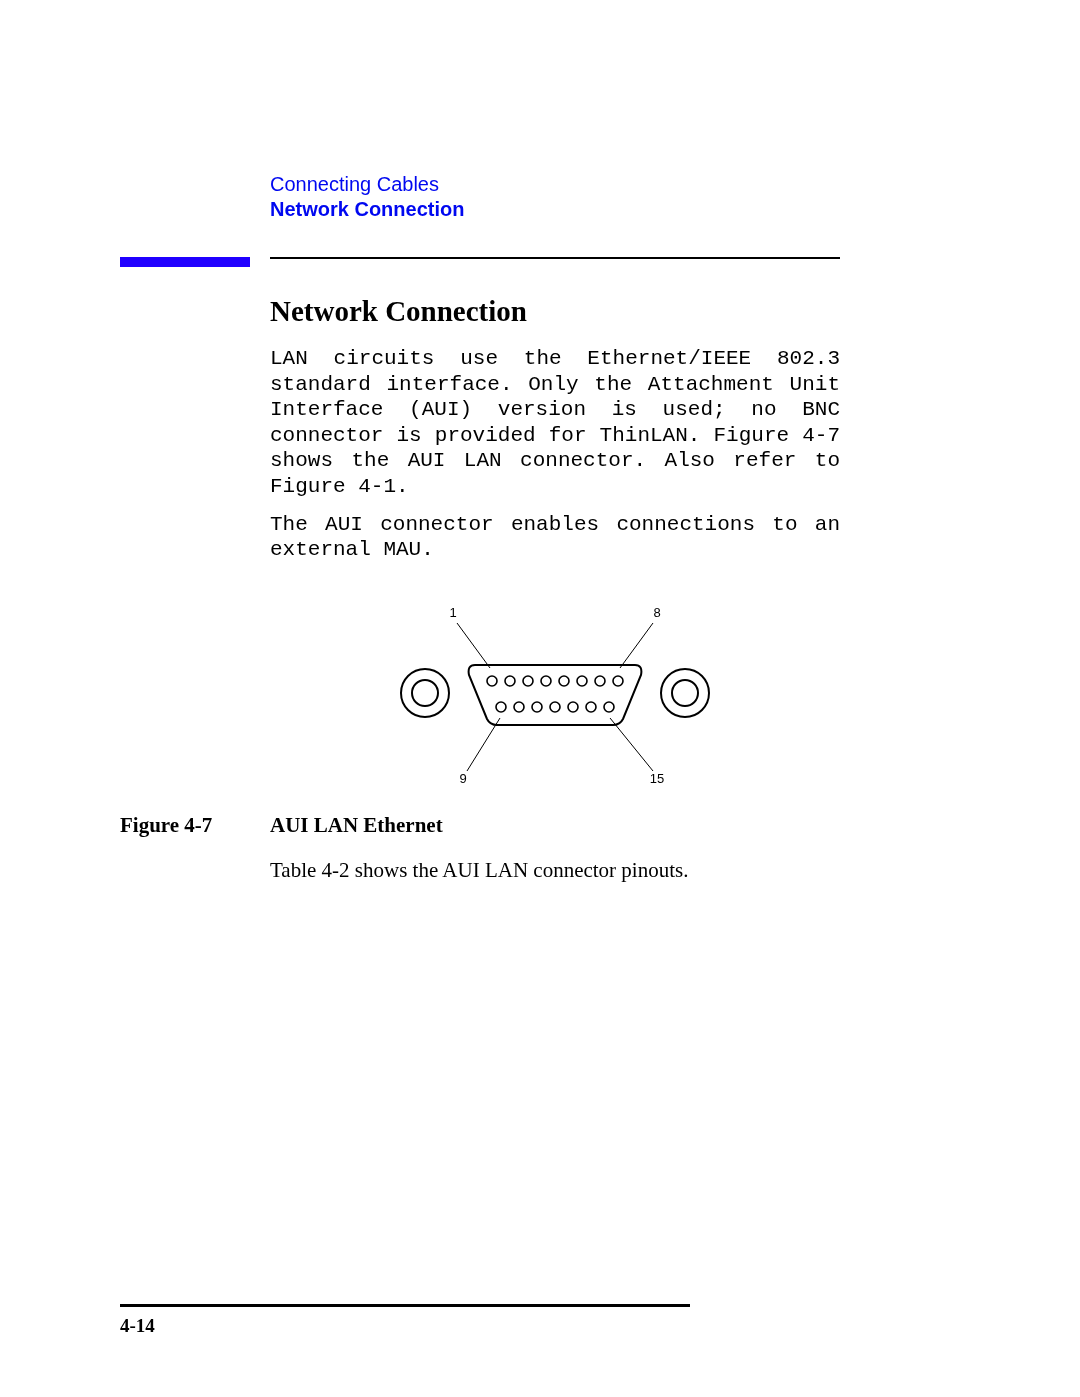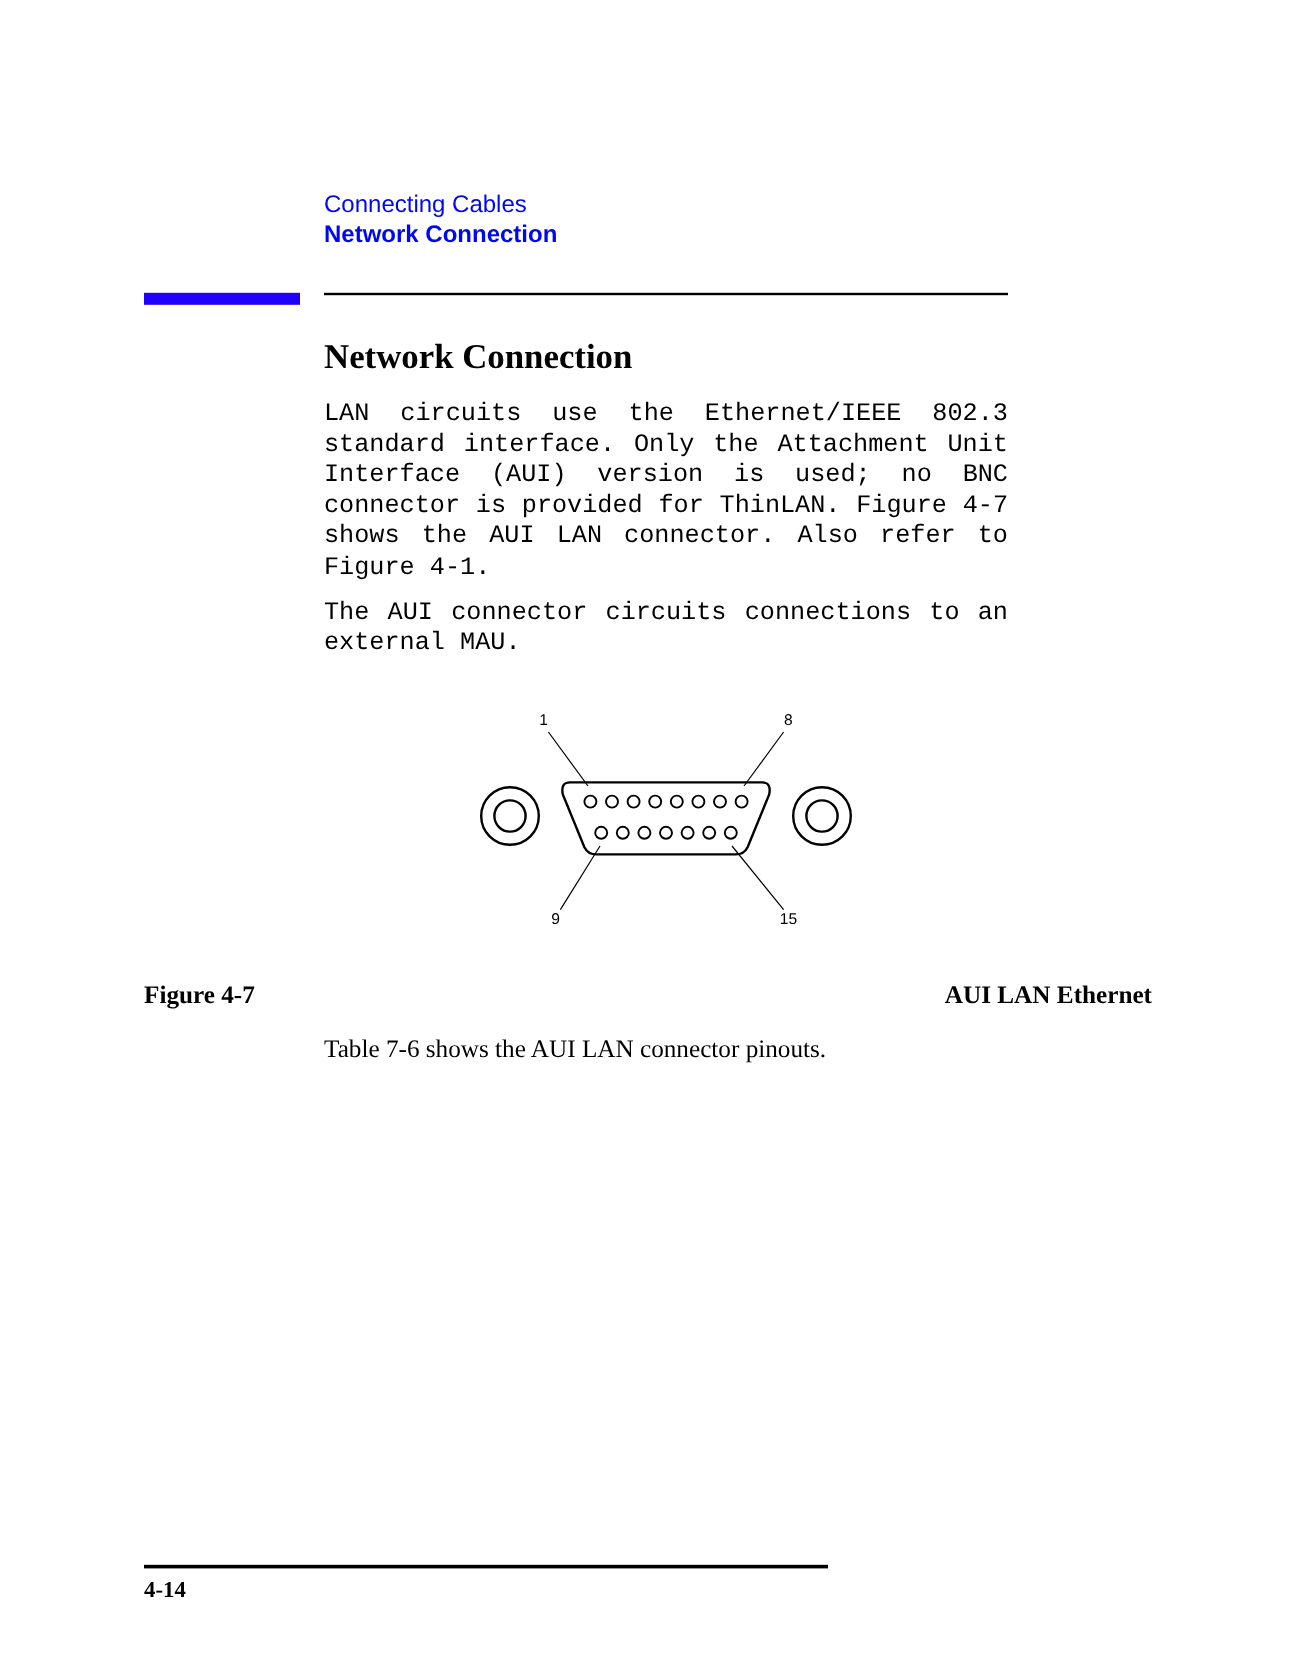--- a/index.html
+++ b/index.html
@@ -7,21 +7,21 @@
     width:1080px;
     height:1397px;
     background:#fff;
     font-family:"Times New Roman",Times,serif;
     color:#000;
     position:relative;
   }
   .page{
     position:absolute;
     left:120px;
-    top:160px;
+    top:173px;
     width:840px;
   }
   .crumb1{
     font-family:Helvetica,Arial,sans-serif;
     font-size:20px;
     color:#0008f0;
     margin-left:150px;
   }
   .crumb2{
     font-family:Helvetica,Arial,sans-serif;
@@ -63,24 +63,23 @@
     text-align:justify;
     font-family:Liberation Mono, monospace;
   }
   .figure-wrap{
     width:570px;
     text-align:center;
     margin-top:40px;
   }
   .fig-caption-row{
     display:flex;
-    margin-top:42px;
+    margin-top:26px;
     font-size:21px;
     font-weight:bold;
-    justify-content:space-between;
   }
   .fig-caption-row .figlabel{
     width:150px;
     margin-left:-150px;
   }
   .after-fig{
     font-size:21px;
     margin-top:20px;
   }
   .footer{
@@ -114,21 +113,21 @@
   <div class="crumb2">Network Connection</div>
 
   <div class="rule-row">
     <div class="blue-block"></div>
     <div class="main-col">
       <div class="thin-rule"></div>
 
       <h1 class="h1">Network Connection</h1>
 
       <p class="para">LAN circuits use the Ethernet/IEEE 802.3 standard interface. Only the Attachment Unit Interface (AUI) version is used; no BNC connector is provided for ThinLAN. Figure 4-7 shows the AUI LAN connector. Also refer to Figure 4-1.</p>
-      <p class="para">The AUI connector circuits connections to an external MAU.</p>
+      <p class="para">The AUI connector enables connections to an external MAU.</p>
 
       <div class="figure-wrap">
         <svg width="320" height="180" viewBox="0 0 320 180">
 
           <line x1="62" y1="20" x2="95" y2="65" stroke="#000" stroke-width="1"></line>
           <line x1="258" y1="20" x2="225" y2="65" stroke="#000" stroke-width="1"></line>
           <line x1="72" y1="168" x2="105" y2="115" stroke="#000" stroke-width="1"></line>
           <line x1="258" y1="168" x2="215" y2="115" stroke="#000" stroke-width="1"></line>
 
           <text x="58" y="14" class="pin-label" text-anchor="middle">1</text>
@@ -169,21 +168,21 @@
           <circle cx="196" cy="104" r="5" fill="none" stroke="#000" stroke-width="1.6"></circle>
           <circle cx="214" cy="104" r="5" fill="none" stroke="#000" stroke-width="1.6"></circle>
         </svg>
       </div>
 
       <div class="fig-caption-row">
         <span class="figlabel">Figure 4-7</span>
         <span>AUI LAN Ethernet</span>
       </div>
 
-      <p class="after-fig">Table 7-6 shows the AUI LAN connector pinouts.</p>
+      <p class="after-fig">Table 4-2 shows the AUI LAN connector pinouts.</p>
     </div>
   </div>
 </div>
 
 <div class="footer">
   <div class="footer-rule"></div>
   <div class="pagenum">4-14</div>
 </div>
 
 </body></html>

